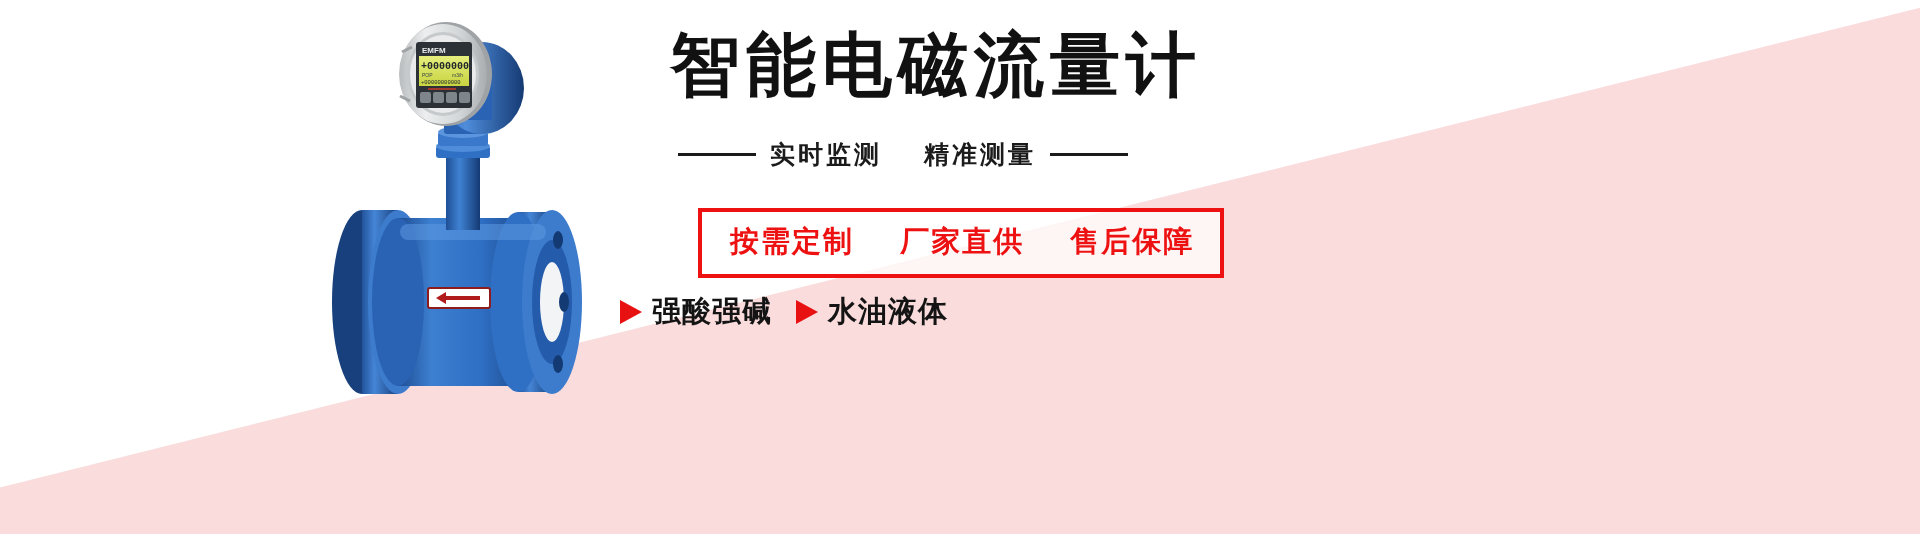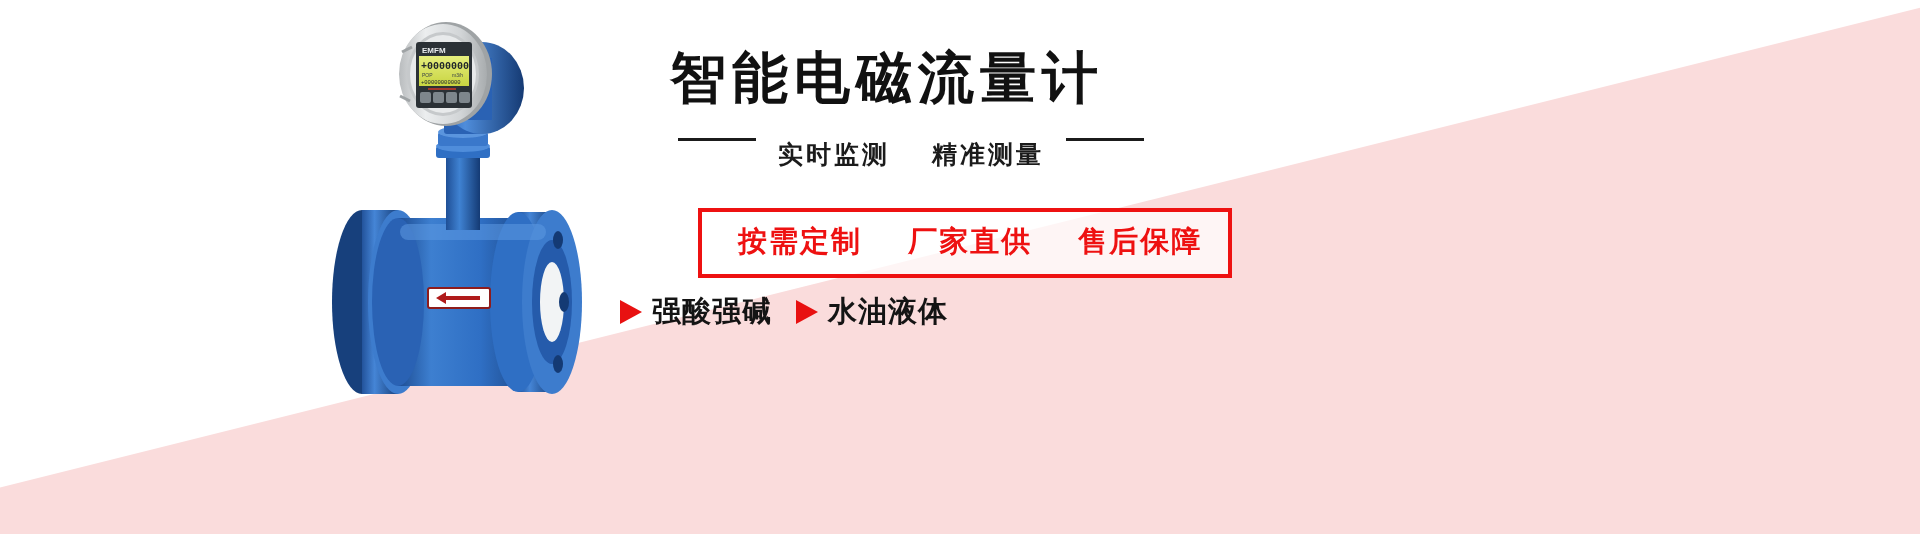--- a/index.html
+++ b/index.html
@@ -40,35 +40,36 @@
     position: absolute;
     left: 620px;
     top: 0;
     width: 1000px;
     height: 550px;
     z-index: 3;
   }
   .headline {
     position: absolute;
     left: 50px;
-    top: 50px;
-    font-size: 56px;
+    top: 36px;
+    font-size: 70px;
     font-weight: 700;
     letter-spacing: 6px;
     color: #111111;
     white-space: nowrap;
     line-height: 1;
+    font-family: Liberation Mono, monospace;
   }
   .subline {
     position: absolute;
     left: 58px;
     top: 138px;
     display: flex;
-    align-items: flex-start;
-    gap: 22px;
+    align-items: center;
+    gap: 14px;
     white-space: nowrap;
   }
   .rule {
     width: 78px;
     height: 3px;
     background: #1b1b1b;
   }
   .subline-text {
     font-size: 25px;
     font-weight: 700;
@@ -76,21 +77,21 @@
     letter-spacing: 3px;
   }
   .subline-text .gap { display: inline-block; width: 22px; }
 
   .promo-box {
     position: absolute;
     left: 78px;
     top: 208px;
     border: 4px solid #ee1111;
     background: rgba(255,255,255,0.72);
-    padding: 10px 26px 12px 36px;
+    padding: 10px 26px 12px 28px;
     white-space: nowrap;
   }
   .promo-text {
     font-size: 29px;
     font-weight: 700;
     color: #ee1111;
     letter-spacing: 2px;
   }
   .promo-text .gap { display: inline-block; width: 26px; }
 

